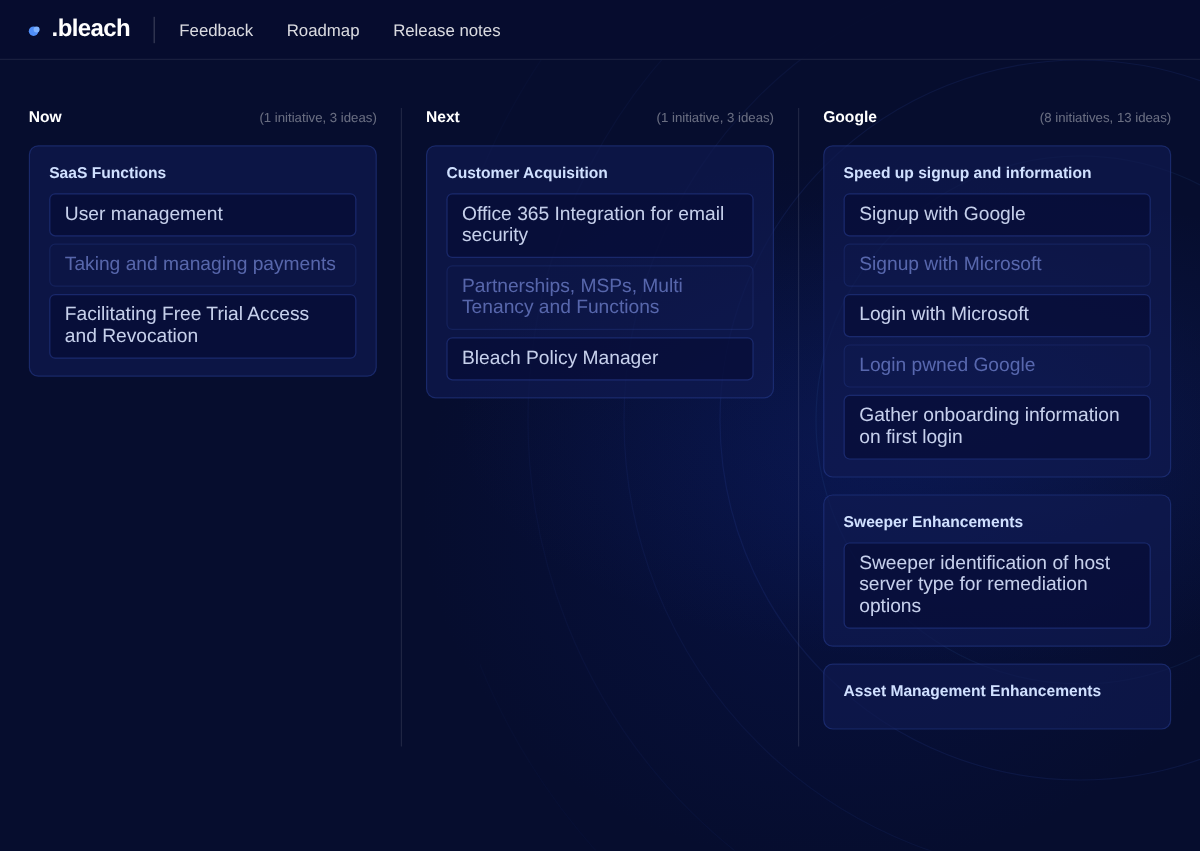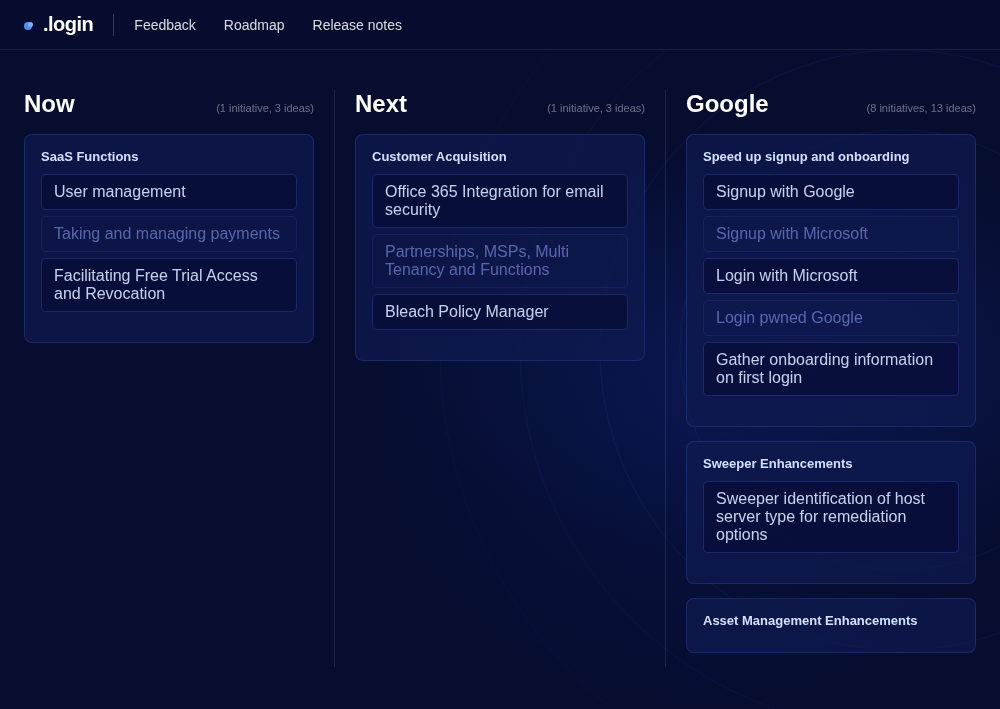--- a/index.html
+++ b/index.html
@@ -89,21 +89,21 @@
       border-left: 1px solid rgba(255,255,255,0.1);
     }
 
     .column-header {
       display: flex;
       align-items: baseline;
       justify-content: space-between;
       margin-bottom: 16px;
     }
     .column-title {
-      font-size: 24px;
+      font-size: 13px;
       font-weight: 600;
       color: #fff;
     }
     .column-meta {
       font-size: 11px;
       color: rgba(255,255,255,0.4);
     }
 
     
     .card {
@@ -123,21 +123,21 @@
     
     .item-box {
       background: rgba(5,10,50,0.6);
       border: 1px solid rgba(80,120,255,0.25);
       border-radius: 5px;
       padding: 8px 12px;
       margin-bottom: 6px;
       font-size: 16px;
       color: rgba(220,230,255,0.9);
     }
-    .item-box:last-child { margin-bottom: 16px; }
+    .item-box:last-child { margin-bottom: 0; }
 
     .item-box.muted {
       color: rgba(150,170,255,0.55);
       background: transparent;
       border: 1px solid rgba(80,120,255,0.12);
     }
 
     
     .logo-icon {
       display: flex;
@@ -157,21 +157,21 @@
 </svg>
 
 <nav class="navbar">
   <div class="logo-area">
     <div class="logo-icon">
       <span style="display:inline-flex;flex-direction:column;gap:2px;margin-right:4px;">
         <span style="width:8px;height:8px;background:#4f8ef7;border-radius:50%;display:block;"></span>
         <span style="width:5px;height:5px;background:#7fb3ff;border-radius:50%;display:block;margin-top:-10px;margin-left:4px;"></span>
       </span>
     </div>
-    <span class="logo-text">.login</span>
+    <span class="logo-text">.bleach</span>
   </div>
   <div class="nav-divider"></div>
   <nav class="nav-links">
     <a class="nav-link">Feedback</a>
     <a class="nav-link">Roadmap</a>
     <a class="nav-link">Release notes</a>
   </nav>
 </nav>
 
 <div class="main-content">
@@ -199,21 +199,21 @@
           <div class="item-box muted">Partnerships, MSPs, Multi Tenancy and Functions</div>
           <div class="item-box">Bleach Policy Manager</div>
         </div>
       </div>
       <div class="column">
         <div class="column-header">
           <span class="column-title">Google</span>
           <span class="column-meta">(8 initiatives, 13 ideas)</span>
         </div>
         <div class="card">
-          <div class="card-title">Speed up signup and onboarding</div>
+          <div class="card-title">Speed up signup and information</div>
           <div class="item-box">Signup with Google</div>
           <div class="item-box muted">Signup with Microsoft</div>
           <div class="item-box">Login with Microsoft</div>
           <div class="item-box muted">Login pwned Google</div>
           <div class="item-box">Gather onboarding information on first login</div>
         </div>
         <div class="card">
           <div class="card-title">Sweeper Enhancements</div>
           <div class="item-box">Sweeper identification of host server type for remediation options</div>
         </div>

